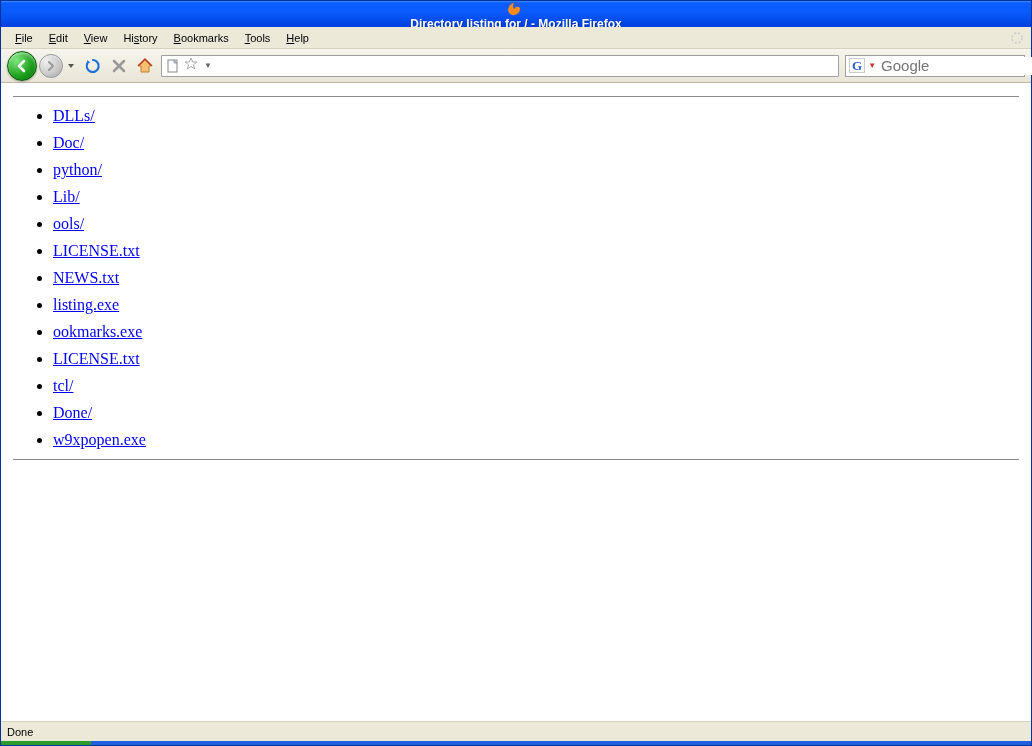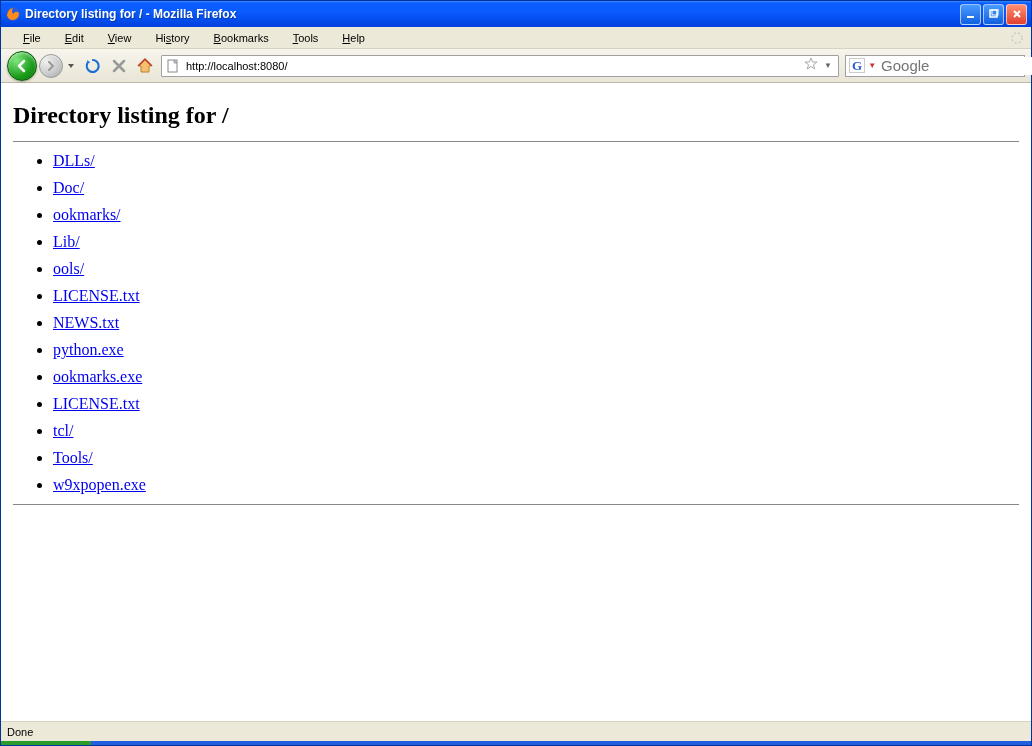--- a/index.html
+++ b/index.html
@@ -1,29 +1,29 @@
 <!DOCTYPE html>
 <html><head>
 <meta charset="utf-8">
 <style>
   * { box-sizing: border-box; }
   html, body { margin: 0; padding: 0; height: 100%; font-family: "Tahoma", "Arial", sans-serif; font-size: 11px; overflow: hidden; }
   .window { width: 1032px; height: 746px; display: flex; flex-direction: column; background: #ece9d8; border: 1px solid #003399; }
   
-  .titlebar { height: 26px; background: linear-gradient(to bottom, #3a8bff 0%, #0a5cff 8%, #0a5cff 40%, #0040dd 100%); display: flex; align-items: center; padding: 0 4px; color: white; }
+  .titlebar { height: 26px; background: linear-gradient(to bottom, #3a8bff 0%, #0a5cff 8%, #0a5cff 40%, #0040dd 100%); display: flex; align-items: center; padding: 0 4px; color: white; flex-direction: column; }
   .titlebar .app-icon { width: 16px; height: 16px; margin-right: 4px; display: inline-flex; align-items: center; justify-content: center; }
   .titlebar .title-text { font-weight: bold; font-size: 12px; flex: 1; white-space: nowrap; text-shadow: 1px 1px 1px rgba(0,0,0,0.3); }
   .win-controls { display: flex; gap: 2px; }
   .win-btn { width: 21px; height: 21px; border-radius: 3px; display: flex; align-items: center; justify-content: center; border: 1px solid rgba(255,255,255,0.6); font-weight: bold; color: white; font-family: Arial; }
   .win-btn.min { background: linear-gradient(to bottom, #4a9cff, #1060e0); }
   .win-btn.max { background: linear-gradient(to bottom, #4a9cff, #1060e0); }
   .win-btn.close { background: linear-gradient(to bottom, #ff9070, #e04030); }
   
   .menubar { height: 22px; background: #ece9d8; display: flex; align-items: center; padding: 0 6px; border-bottom: 1px solid #d6d2c2; }
-  .menubar .menu-item { padding: 2px 8px; cursor: default; margin-left: 8px; }
+  .menubar .menu-item { padding: 2px 8px; cursor: default; }
   .menubar .menu-item span.u { text-decoration: underline; }
   .menubar .throbber { margin-left: auto; width: 16px; height: 16px; }
   
   .navbar { height: 34px; background: linear-gradient(to bottom, #f7f5ec 0%, #e9e5d7 100%); display: flex; align-items: center; padding: 0 6px; gap: 6px; border-bottom: 1px solid #bfb9a3; }
   .nav-group { display: flex; align-items: center; gap: 2px; }
   .nav-back { width: 30px; height: 30px; border-radius: 50%; background: radial-gradient(circle at 30% 30%, #7ee87e, #1a9c1a 60%, #0b6b0b); border: 1px solid #0a5c0a; display: flex; align-items: center; justify-content: center; color: white; box-shadow: inset 0 2px 3px rgba(255,255,255,0.5), 0 1px 2px rgba(0,0,0,0.3); }
   .nav-fwd { width: 24px; height: 24px; border-radius: 50%; background: radial-gradient(circle at 30% 30%, #f0f0f0, #c8c8c8 60%, #a0a0a0); border: 1px solid #9a9a9a; display: flex; align-items: center; justify-content: center; color: #888; box-shadow: inset 0 1px 2px rgba(255,255,255,0.6); }
   .nav-drop { width: 12px; height: 24px; display: flex; align-items: center; justify-content: center; color: #666; }
   .tool-icon { width: 20px; height: 20px; display: flex; align-items: center; justify-content: center; }
   .reload svg { color: #1a6fd6; }
@@ -134,21 +134,20 @@
         </svg>
     </div>
 
     <div class="urlbar">
       <span class="page-icon">
         <svg width="14" height="14" viewBox="0 0 14 14">
             <rect x="2" y="1" width="9" height="12" fill="white" stroke="#888" stroke-width="1"></rect>
             <path d="M8 1 L11 4 L8 4 Z" fill="#cce5ff" stroke="#888" stroke-width="0.8"></path>
           </svg>
       </span>
-      <input type="text" value="http://localhost:8080/" style="">
       <span class="star">
         <svg width="14" height="14" viewBox="0 0 14 14">
             <path d="M7 1 L8.6 5 L13 5 L9.4 7.8 L10.8 12 L7 9.5 L3.2 12 L4.6 7.8 L1 5 L5.4 5 Z" fill="none" stroke="#aaa" stroke-width="1"></path>
           </svg>
       </span>
       <span class="drop">▼</span>
     </div>
 
     <div class="searchbar">
       <span class="g">G</span>
@@ -157,35 +156,34 @@
       <span class="go">
         <svg width="14" height="14" viewBox="0 0 14 14">
             <circle cx="6" cy="6" r="4" fill="none" stroke="#3a7fd0" stroke-width="1.5"></circle>
             <path d="M9 9 L12 12" stroke="#3a7fd0" stroke-width="1.5" stroke-linecap="round"></path>
           </svg>
       </span>
     </div>
   </div>
 
   <div class="content">
-    <h1>Directory listing for /</h1>
     <hr>
     <ul id="dir-list">
         <li><a href="#">DLLs/</a></li>
         <li><a href="#">Doc/</a></li>
-        <li><a href="#">ookmarks/</a></li>
+        <li><a href="#">python/</a></li>
         <li><a href="#">Lib/</a></li>
         <li><a href="#">ools/</a></li>
         <li><a href="#">LICENSE.txt</a></li>
         <li><a href="#">NEWS.txt</a></li>
-        <li><a href="#">python.exe</a></li>
+        <li><a href="#">listing.exe</a></li>
         <li><a href="#">ookmarks.exe</a></li>
         <li><a href="#">LICENSE.txt</a></li>
         <li><a href="#">tcl/</a></li>
-        <li><a href="#">Tools/</a></li>
+        <li><a href="#">Done/</a></li>
         <li><a href="#">w9xpopen.exe</a></li>
       </ul>
     <hr>
   </div>
 
   <div class="statusbar">
     <span>Done</span>
   </div>
 
   <div class="taskbar-sliver"></div>

